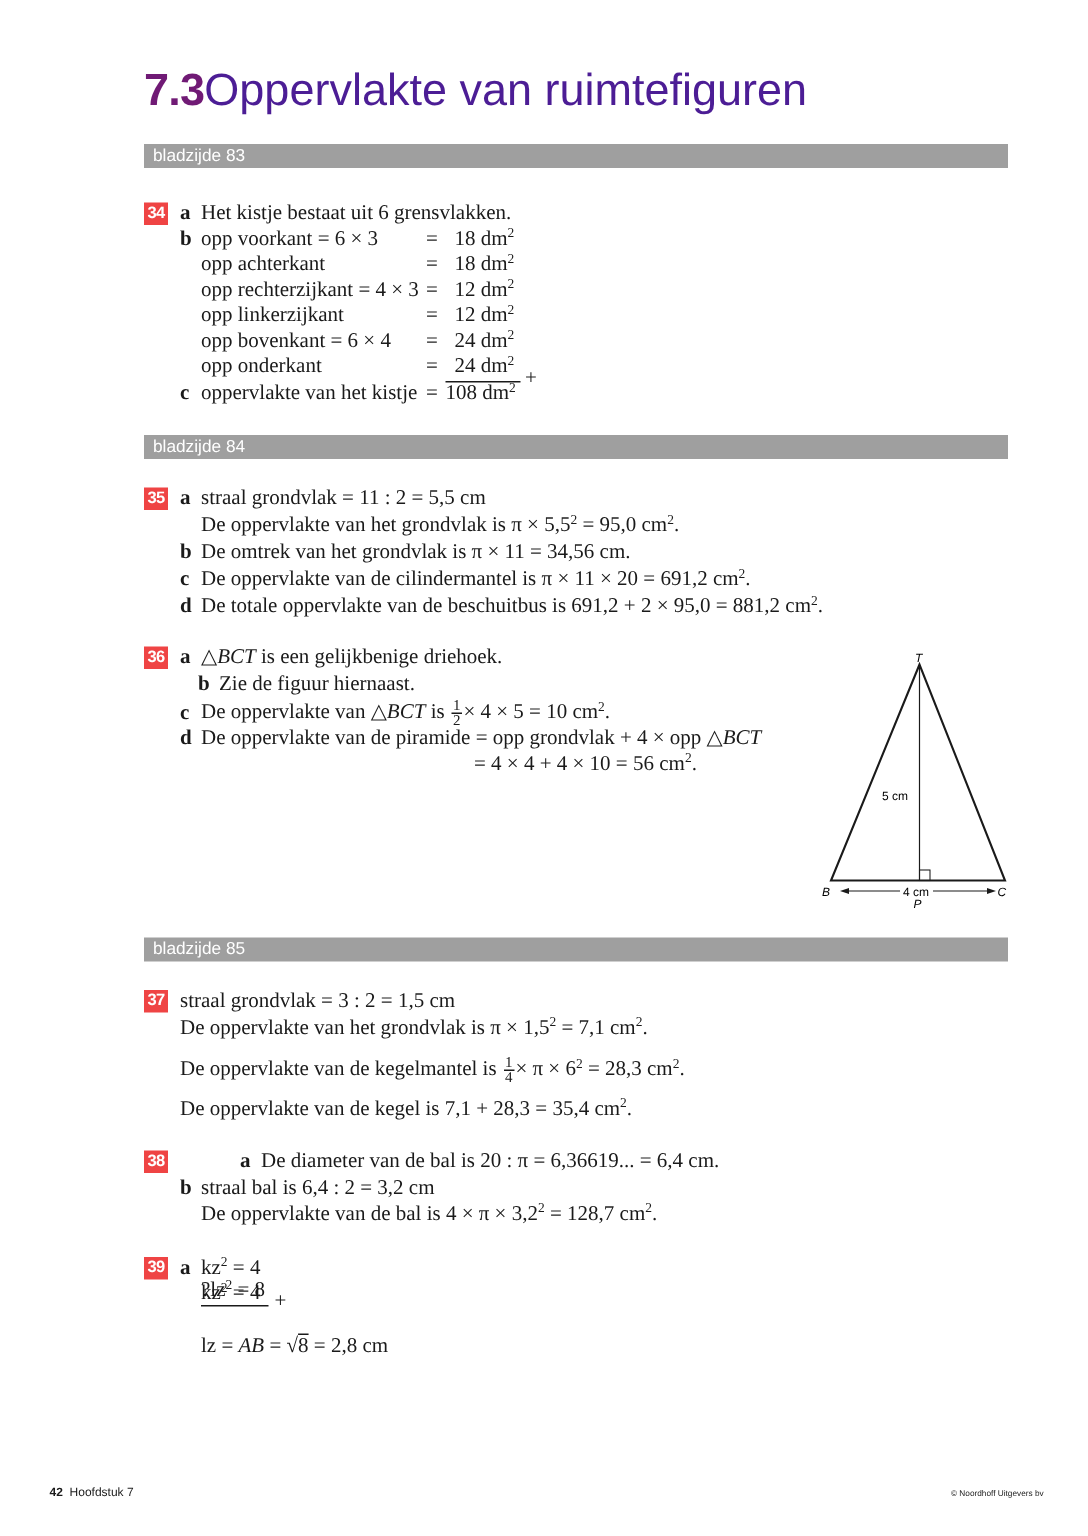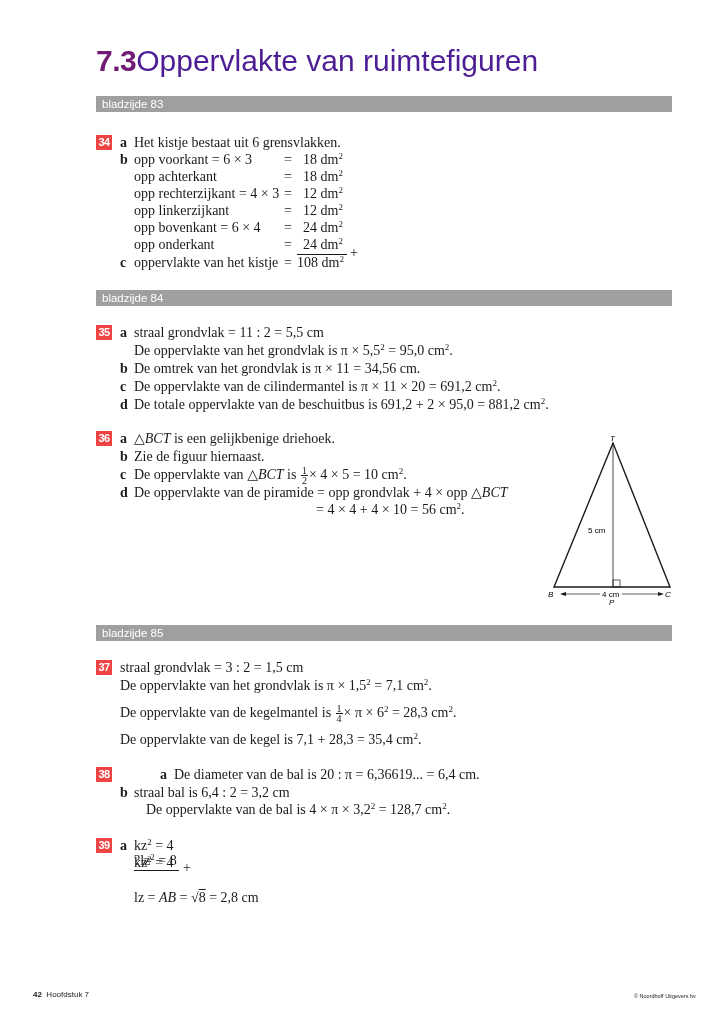--- a/index.html
+++ b/index.html
@@ -83,21 +83,21 @@
 
 <div class="badge sans" style="left:96px; top:325px;">35</div>
 <div class="line serif" style="left:120px; top:324px;"><span class="lbl">a</span><span>straal grondvlak = 11 : 2 = 5,5 cm</span></div>
 <div class="line serif" style="left:134px; top:342px;"><span>De oppervlakte van het grondvlak is π × 5,5</span><sup>2</sup><span> = 95,0 cm</span><sup>2</sup><span>.</span></div>
 <div class="line serif" style="left:120px; top:360px;"><span class="lbl">b</span><span>De omtrek van het grondvlak is π × 11 = 34,56 cm.</span></div>
 <div class="line serif" style="left:120px; top:378px;"><span class="lbl">c</span><span>De oppervlakte van de cilindermantel is π × 11 × 20 = 691,2 cm</span><sup>2</sup><span>.</span></div>
 <div class="line serif" style="left:120px; top:396px;"><span class="lbl">d</span><span>De totale oppervlakte van de beschuitbus is 691,2 + 2 × 95,0 = 881,2 cm</span><sup>2</sup><span>.</span></div>
 
 <div class="badge sans" style="left:96px; top:431px;">36</div>
 <div class="line serif" style="left:120px; top:430px;"><span class="lbl">a</span><span>△</span><span class="it">BCT</span><span> is een gelijkbenige driehoek.</span></div>
-<div class="line serif" style="left:120px; top:448px;"><span class="lbl">b</span><span>Zie de figuur hiernaast.</span></div>
+<div class="line serif" style="left:132px; top:448px;"><span class="lbl">b</span><span>Zie de figuur hiernaast.</span></div>
 <div class="line serif" style="left:120px; top:466px;"><span class="lbl">c</span><span>De oppervlakte van </span><span>△</span><span class="it">BCT</span><span> is </span><span class="frac"><span class="n">1</span><span>2</span></span><span>× 4 × 5 = 10 cm</span><sup>2</sup><span>.</span></div>
 <div class="line serif" style="left:120px; top:484px;"><span class="lbl">d</span><span>De oppervlakte van de piramide = opp grondvlak + 4 × opp </span><span>△</span><span class="it">BCT</span></div>
 <div class="line serif" style="left:316px; top:501px;"><span>= 4 × 4 + 4 × 10 = 56 cm</span><sup>2</sup><span>.</span></div>
 
 <svg style="position:absolute; left:540px; top:430px;" width="150" height="180" viewBox="0 0 150 180">
   <polygon points="73,13 14,157 130,157" fill="none" stroke="#1a1a1a" stroke-width="1.4"></polygon>
   <line x1="73" y1="13" x2="73" y2="157" stroke="#1a1a1a" stroke-width="0.8"></line>
   <rect x="73" y="150" width="7" height="7" fill="none" stroke="#1a1a1a" stroke-width="0.7"></rect>
   <line x1="22" y1="164" x2="60" y2="164" stroke="#1a1a1a" stroke-width="0.7"></line>
   <line x1="82" y1="164" x2="120" y2="164" stroke="#1a1a1a" stroke-width="0.7"></line>
@@ -113,21 +113,21 @@
 
 <div class="badge sans" style="left:96px; top:660px;">37</div>
 <div class="line serif" style="left:120px; top:659px;">straal grondvlak = 3 : 2 = 1,5 cm</div>
 <div class="line serif" style="left:120px; top:677px;"><span>De oppervlakte van het grondvlak is π × 1,5</span><sup>2</sup><span> = 7,1 cm</span><sup>2</sup><span>.</span></div>
 <div class="line serif" style="left:120px; top:704px;"><span>De oppervlakte van de kegelmantel is </span><span class="frac"><span class="n">1</span><span>4</span></span><span>× π × 6</span><sup>2</sup><span> = 28,3 cm</span><sup>2</sup><span>.</span></div>
 <div class="line serif" style="left:120px; top:731px;"><span>De oppervlakte van de kegel is 7,1 + 28,3 = 35,4 cm</span><sup>2</sup><span>.</span></div>
 
 <div class="badge sans" style="left:96px; top:767px;">38</div>
 <div class="line serif" style="left:120px; top:766px;margin-left:40px;"><span class="lbl">a</span><span>De diameter van de bal is 20 : π = 6,36619... = 6,4 cm.</span></div>
 <div class="line serif" style="left:120px; top:784px;"><span class="lbl">b</span><span>straal bal is 6,4 : 2 = 3,2 cm</span></div>
-<div class="line serif" style="left:134px; top:801px;margin-left:12px;"><span>De oppervlakte van de bal is 4 × π × 3,2</span><sup>2</sup><span> = 128,7 cm</span><sup>2</sup><span>.</span></div>
+<div class="line serif" style="left:134px; top:801px;"><span>De oppervlakte van de bal is 4 × π × 3,2</span><sup>2</sup><span> = 128,7 cm</span><sup>2</sup><span>.</span></div>
 
 <div class="badge sans" style="left:96px; top:838px;">39</div>
 <div class="line serif" style="left:120px; top:837px;"><span class="lbl">a</span><span>kz</span><sup>2</sup><span> = 4</span></div>
 <div class="line serif" style="left:134px; top:854px;"><span>kz</span><sup>2</sup><span> = 4</span></div>
 <div class="sumline" style="left:134px; top:870px; width:45px;"></div>
 <div class="plus serif" style="left:183px; top:860px;">+</div>
 <div class="line serif" style="left:134px; top:852px;"><span>?lz</span><sup>2</sup><span> = 8</span></div>
 <div class="line serif" style="left:134px; top:889px;text-align:center;"><span>lz = </span><span class="it">AB</span><span> = √</span><span style="text-decoration: overline;">8</span><span> = 2,8 cm</span></div>
 
 <div class="footer sans" style="left:33px; top:990px;">

